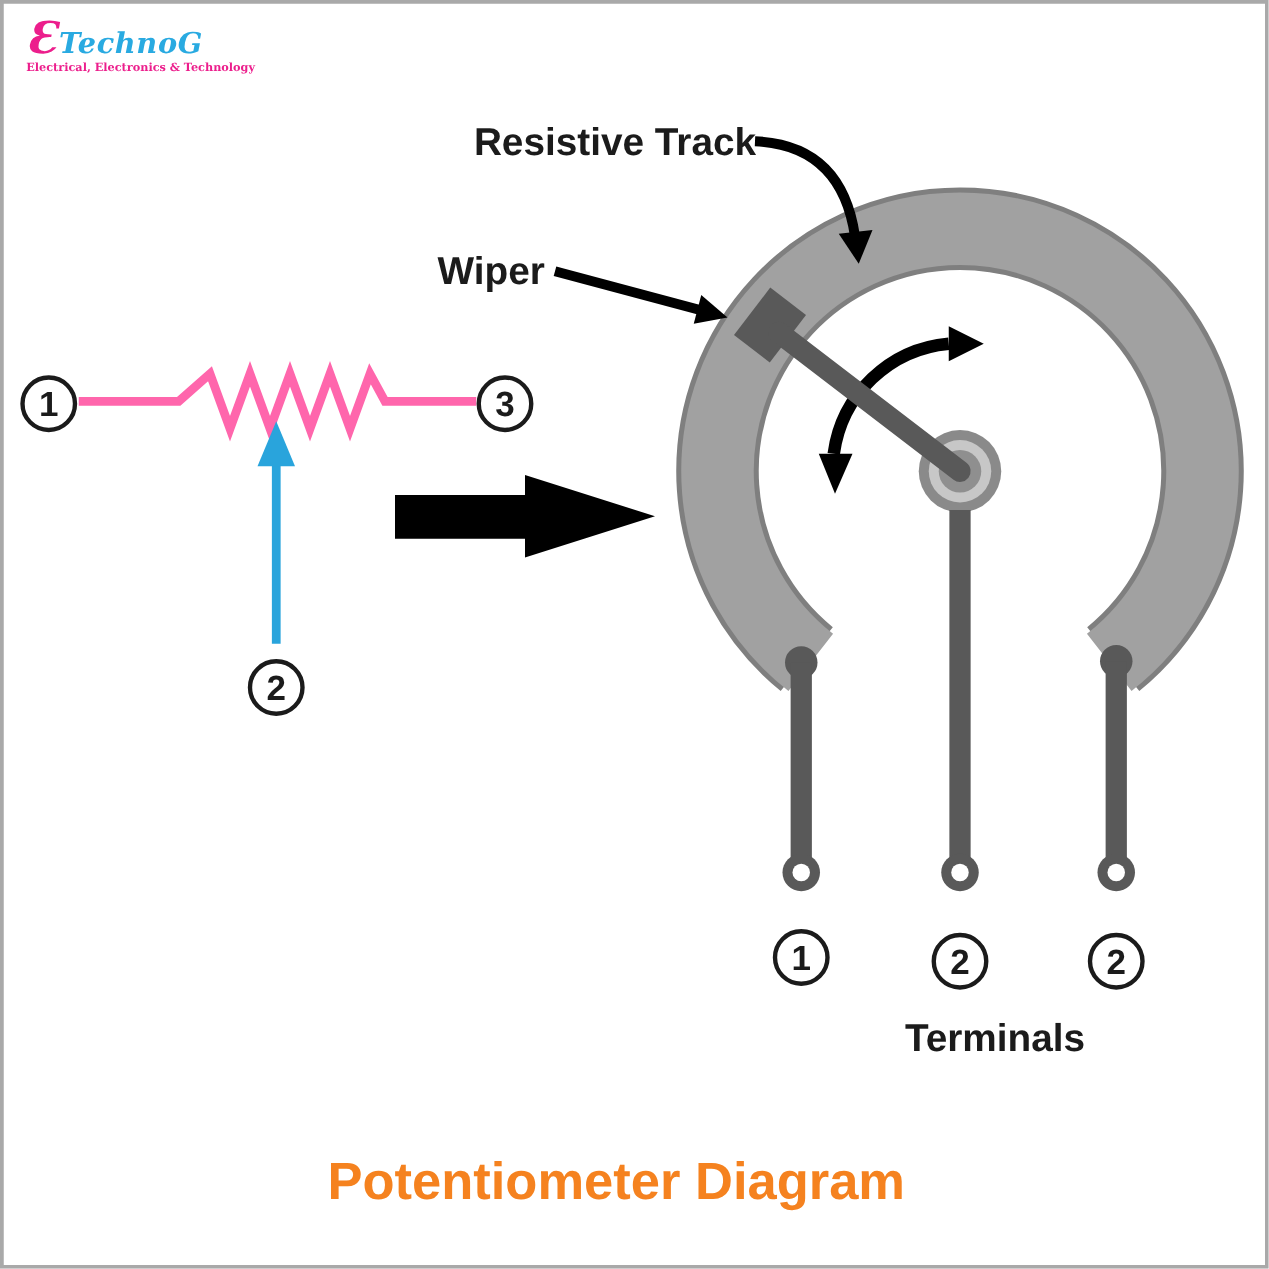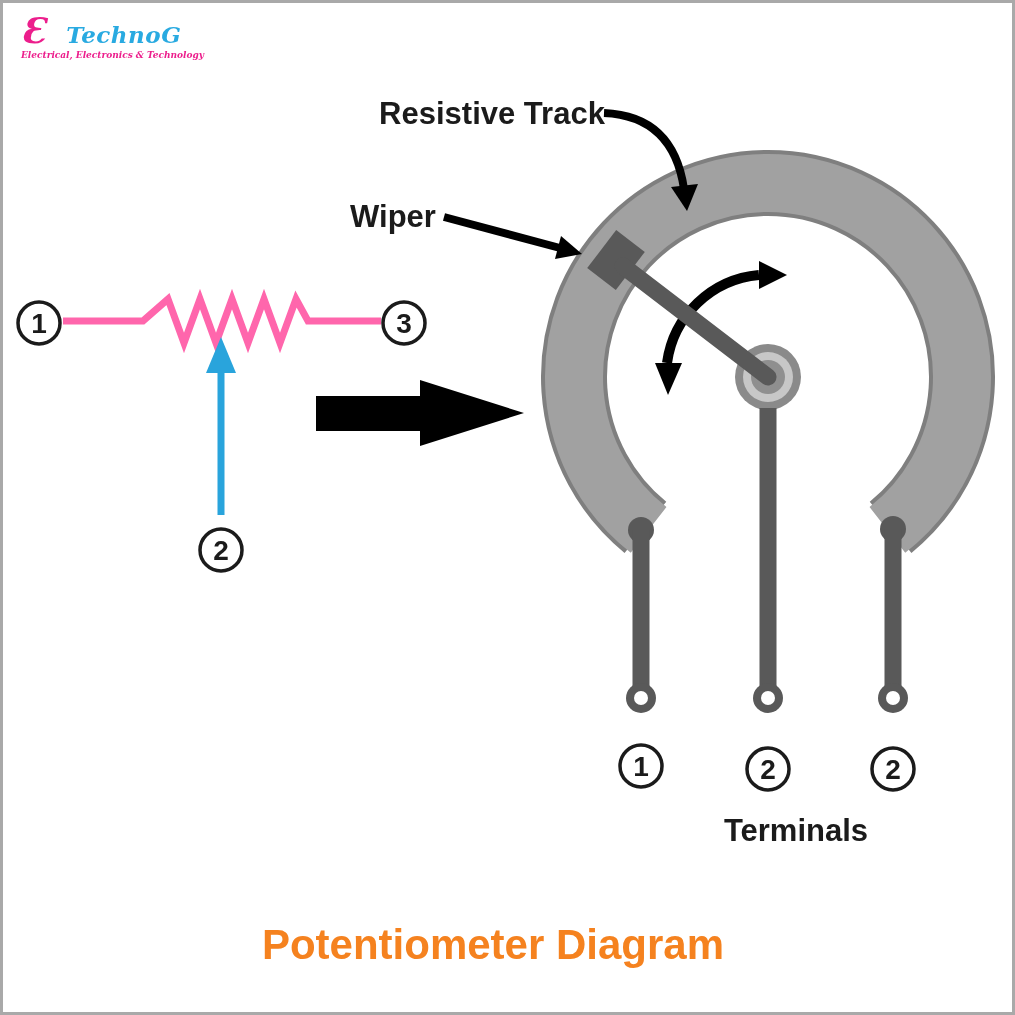--- a/index.html
+++ b/index.html
@@ -9,24 +9,24 @@
     font-family:"Liberation Sans",sans-serif;
   }
   .logo{position:absolute;left:18px;top:10px;}
   .logo-row{display:flex;align-items:baseline;line-height:1;}
   .logo-e{
     font-family:"DejaVu Serif",serif;font-style:italic;font-weight:bold;
     font-size:35px;color:#ec1e8c;margin-right:1px;
   }
   .logo-brand{
     font-family:"DejaVu Serif",serif;font-style:italic;font-weight:bold;
-    font-size:23px;color:#29aae1;letter-spacing:.5px;margin-left:19px;
+    font-size:23px;color:#29aae1;letter-spacing:.5px;
   }
   .logo-tagline{
-    font-family:"DejaVu Serif",serif;font-style:italic;font-weight:bold;
+    font-family:"DejaVu Serif",serif;font-weight:bold;
     font-size:9px;color:#ec1e8c;margin-top:2px;white-space:nowrap;
   }
   svg{position:absolute;left:0;top:0;}
   .callout{font-family:"Liberation Sans",sans-serif;font-weight:bold;font-size:31px;fill:#1b1b1b;}
   .termnum{font-family:"Liberation Sans",sans-serif;font-weight:bold;font-size:28px;fill:#1b1b1b;}
   .title-text{font-family:"Liberation Sans",sans-serif;font-weight:bold;font-size:42px;fill:#f5821f;}
 </style>
 </head>
 <body>
 

